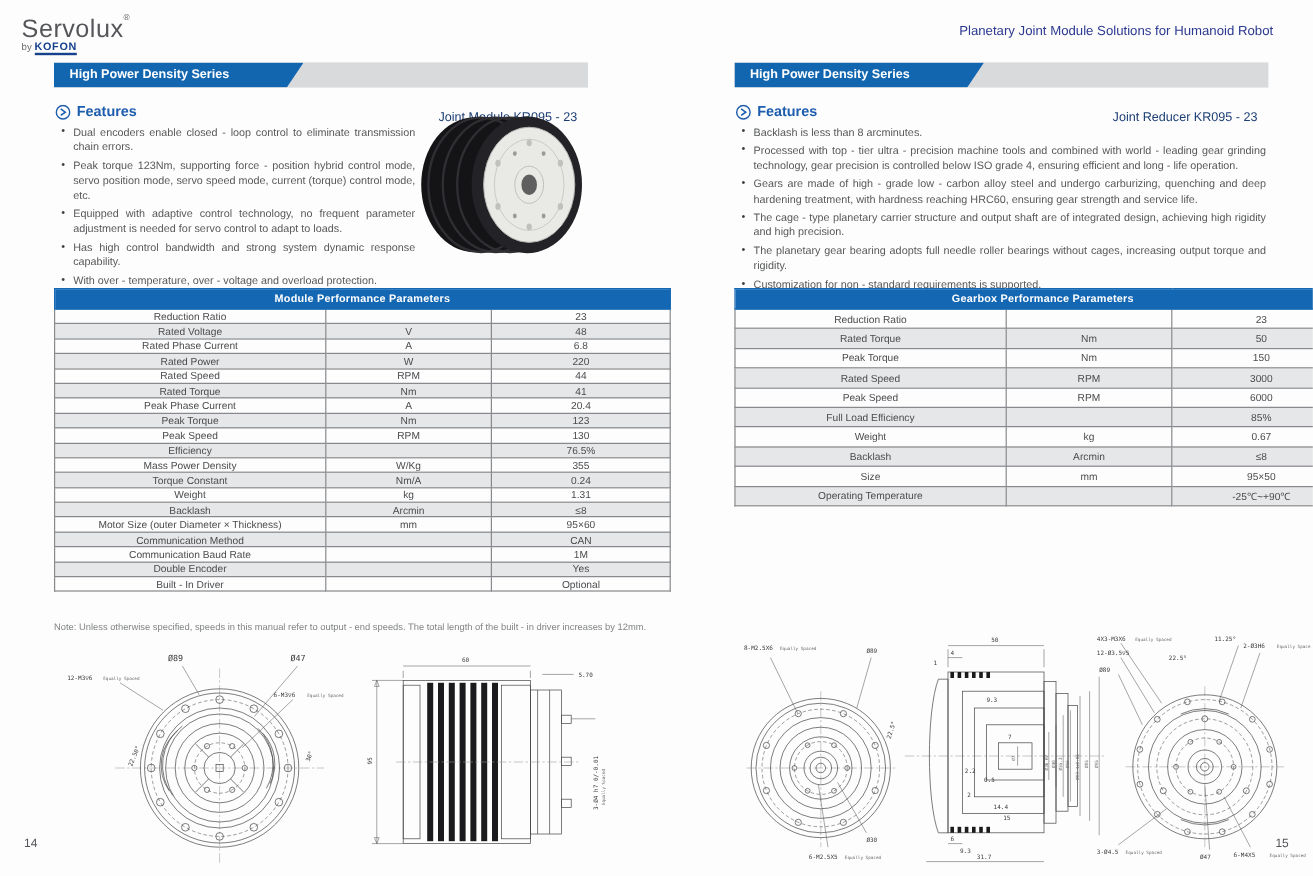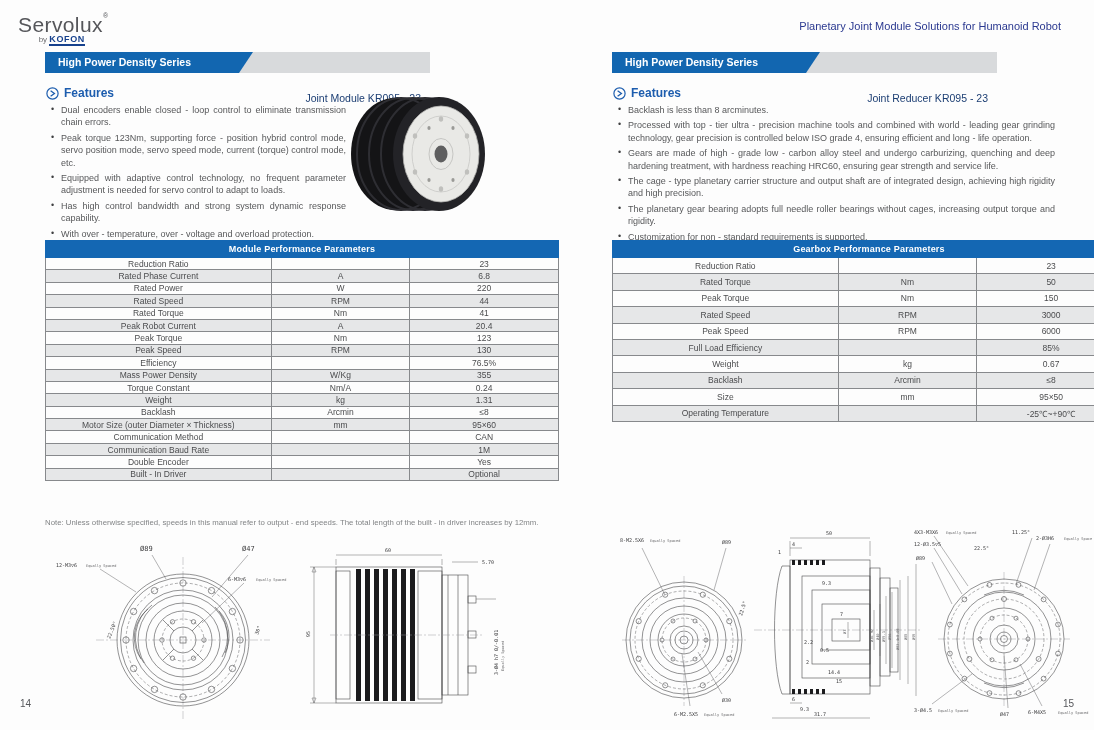--- a/index.html
+++ b/index.html
@@ -6,25 +6,25 @@
   html,body { width:1094px; height:730px; }
   body {
     position:relative; background:#fdfdfd;
     font-family:"Liberation Sans", sans-serif; color:#58595b;
     overflow:hidden;
   }
   
   .logo { position:absolute; left:18px; top:12px; }
   .brand { font-size:21px; color:#55565a; letter-spacing:0.4px; }
   .brand sup { font-size:7px; vertical-align:14px; }
-  .byline { font-size:8px; color:#6d6e71; text-align:center; margin-top:-3px; padding-right:3px; }
+  .byline { font-size:8px; color:#6d6e71; text-align:left; margin-top:-3px; padding-right:3px; }
   .byline .kofon { color:#16418d; font-weight:bold; font-size:9px; letter-spacing:0.6px; border-bottom:2px solid #16418d; }
   .doc-title { position:absolute; right:33px; top:20px; font-size:11px; color:#2b3990; }
   
-  .banner { position:absolute; top:52px; width:385px; height:21px; background:#d8dadc; }
+  .banner { position:absolute; top:52px; width:445px; height:21px; background:#d8dadc; }
   .banner-left { left:45px; } .banner-right { left:612px; }
   .banner .blue { position:absolute; left:0; top:0; height:21px; width:208px; background:#1266b0;
     clip-path:polygon(0 0,100% 0,calc(100% - 14px) 100%,0 100%);
     color:#fff; font-size:10.5px; font-weight:bold; line-height:21px; padding-left:13px; }
   .banner .model { position:absolute; right:9px; top:0; line-height:21px; font-size:10.5px; color:#1c3e73;margin-top:36px; }
   
   .feat-head { position:absolute; top:86px; display:flex; align-items:center; gap:5px;
     color:#1d5dae; font-weight:bold; font-size:12px;text-align:right; }
   .fh-left { left:46px; } .fh-right { left:613px; }
   .features { position:absolute; list-style:none; }
@@ -126,41 +126,46 @@
           <th colspan="3">Module Performance Parameters</th>
         </tr>
       </thead>
     <tbody>
       <tr>
           <td>Reduction Ratio</td>
           <td></td>
           <td>23</td>
         </tr>
       <tr>
+          <td>Rated Voltage</td>
+          <td>V</td>
+          <td>48</td>
+        </tr>
+      <tr>
           <td>Rated Phase Current</td>
           <td>A</td>
           <td>6.8</td>
         </tr>
       <tr>
           <td>Rated Power</td>
           <td>W</td>
           <td>220</td>
         </tr>
       <tr>
           <td>Rated Speed</td>
           <td>RPM</td>
           <td>44</td>
         </tr>
       <tr>
           <td>Rated Torque</td>
           <td>Nm</td>
           <td>41</td>
         </tr>
       <tr>
-          <td>Peak Robot Current</td>
+          <td>Peak Phase Current</td>
           <td>A</td>
           <td>20.4</td>
         </tr>
       <tr>
           <td>Peak Torque</td>
           <td>Nm</td>
           <td>123</td>
         </tr>
       <tr>
           <td>Peak Speed</td>

